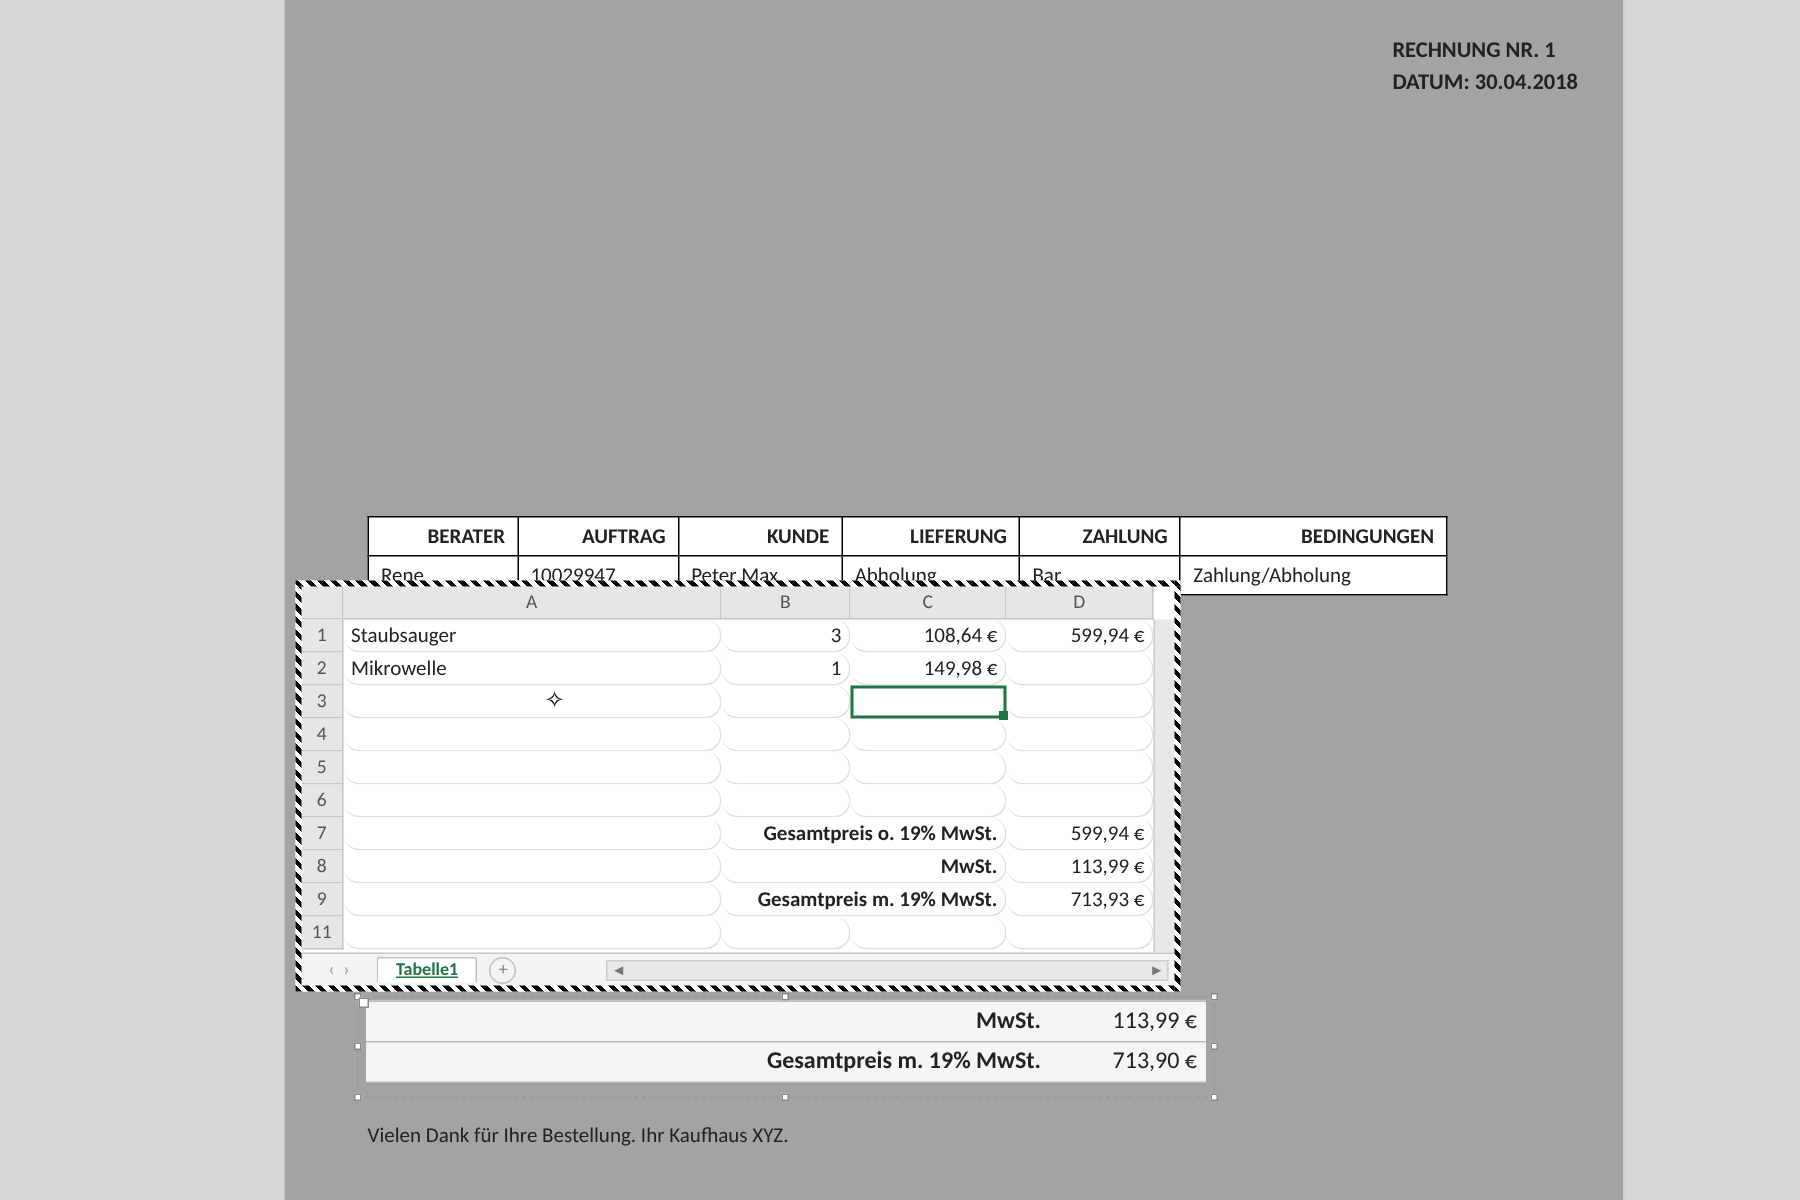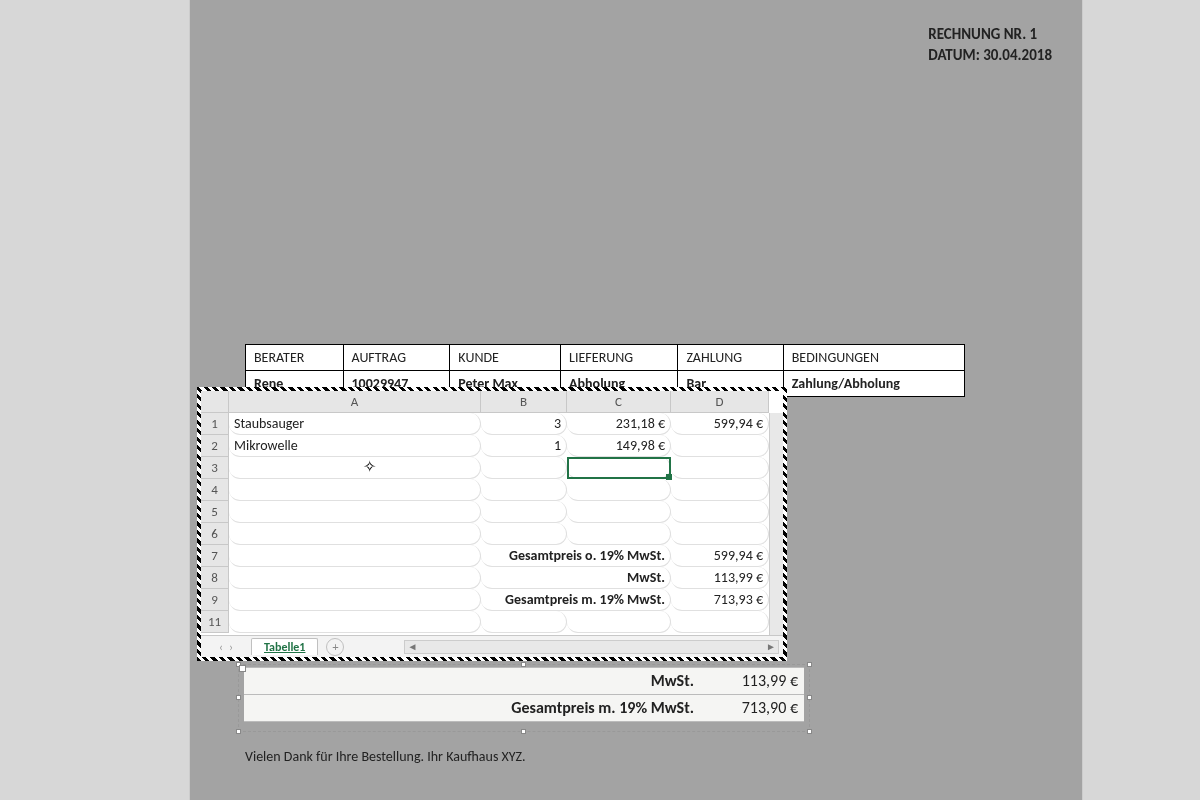--- a/index.html
+++ b/index.html
@@ -44,23 +44,22 @@
     top: 344px;
     left: 55px;
     border-collapse: collapse;
     width: 720px;
     background: #fff;
   }
   .info-table th, .info-table td {
     border: 1px solid #000;
     padding: 4px 8px;
     font-size: 14px;
-    font-weight: bold;
-  }
-  .info-table th { font-weight: normal; text-align: left; }
+  }
+  .info-table th { font-weight: bold; text-align: right; }
   .info-table td { text-align: left; }
 
   
   .ole-wrap {
     position: absolute;
     top: 387px;
     left: 7px;
     width: 590px;
     height: 274px;
     background: #fff;
@@ -300,21 +299,21 @@
       <div class="xl-grid">
         <div class="xl-corner"></div>
         <div class="xl-ch">A</div>
         <div class="xl-ch">B</div>
         <div class="xl-ch">C</div>
         <div class="xl-ch">D</div>
 
         <div class="xl-rh">1</div>
         <div class="xl-cell">Staubsauger</div>
         <div class="xl-cell right">3</div>
-        <div class="xl-cell right">231,18 €</div>
+        <div class="xl-cell right">108,64 €</div>
         <div class="xl-cell right">599,94 €</div>
 
         <div class="xl-rh">2</div>
         <div class="xl-cell">Mikrowelle</div>
         <div class="xl-cell right">1</div>
         <div class="xl-cell right">149,98 €</div>
         <div class="xl-cell right"></div>
 
         <div class="xl-rh">3</div>
         <div class="xl-cell"></div>

